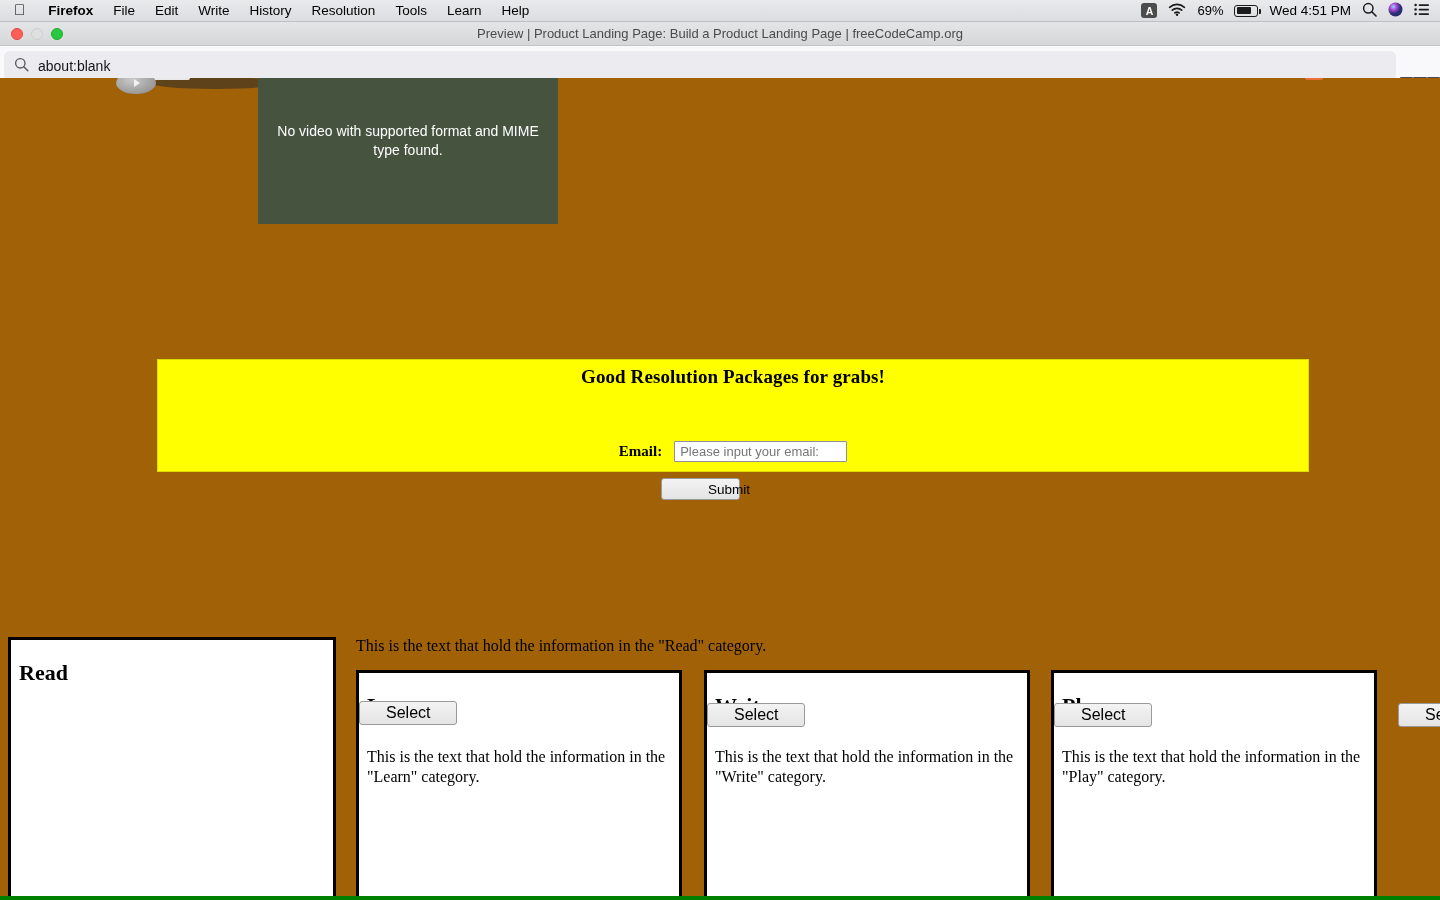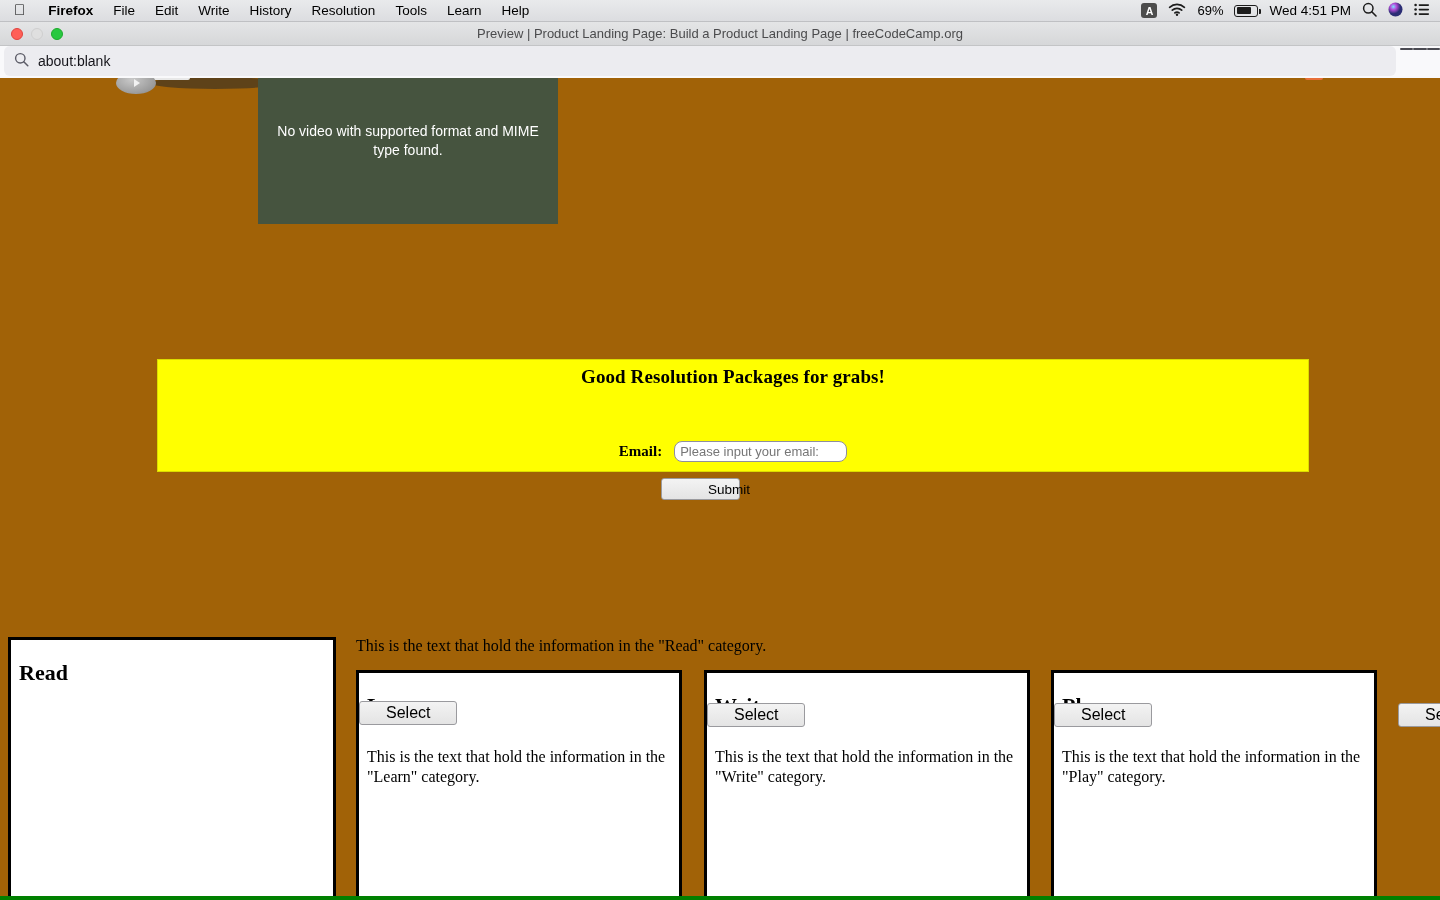--- a/index.html
+++ b/index.html
@@ -61,21 +61,21 @@
   #titlebar .ttl {
     position: absolute; left: 0; right: 0; text-align: center;
     font-size: 13px; color: #4b4b4d; pointer-events: none;
   }
 
   #navbar {
     position: absolute; top: 46px; left: 0;
     width: 1440px; height: 36px;
     background: #f9f9fb;
     border-bottom: 1px solid #cfcfd4;
-    display: flex; align-items: flex-start;
+    display: flex; align-items: flex-end;
   }
   #urlwrap {
     flex: 1; height: 30px; margin: 0 4px 0 4px;
     background: #ececf0; border-radius: 6px;
     display: flex; align-items: center; padding: 0 10px; gap: 9px;
   }
   #urlwrap svg { flex: 0 0 auto; }
   #urltext { font-size: 14px; color: #15141a; }
   #hamb { width: 40px; display: flex; align-items: center; justify-content: center; }
   #hamb span { display: block; width: 16px; height: 2px; background: #4a4a52; margin: 2px 0; border-radius: 1px; }
@@ -141,21 +141,21 @@
     display: flex; align-items: center; justify-content: center; gap: 12px;
   }
   #email-label {
     font-family: "Liberation Serif", serif; font-weight: bold;
     font-size: 15px; color: #000;
   }
   #email-input {
     width: 173px; height: 21px;
     font-family: "Liberation Sans", sans-serif; font-size: 13px;
     padding: 1px 5px; border: 1px solid #8f8f9d; background: #fff;
-    border-radius: 8px; color: #000;
+    border-radius: 1px; color: #000;
   }
   #email-input::placeholder { color: #767676; }
   #submit-btn {
     position: absolute; left: 661px; top: 400px;
     width: 79px; height: 22px;
     font-family: "Liberation Sans", sans-serif; font-size: 13.5px;
     background: linear-gradient(to bottom, #f3f3f3, #e4e4e4);
     border: 1px solid #9a9a9e; border-radius: 3px;
     color: #000; cursor: pointer; padding-left: 46px;
   }

